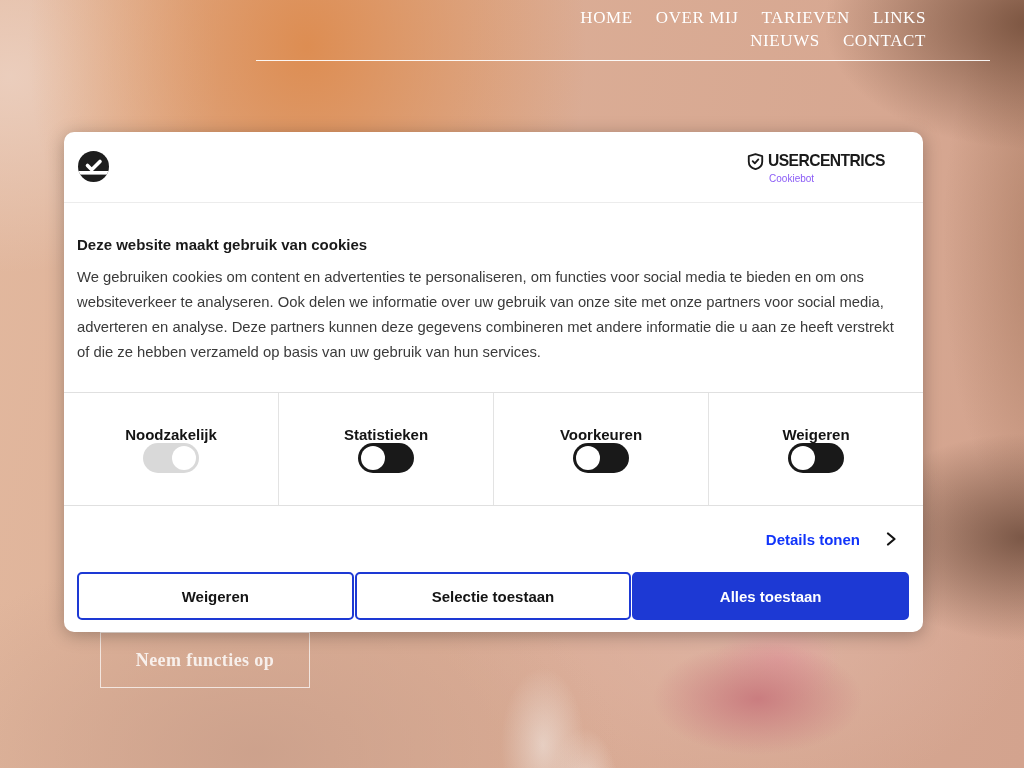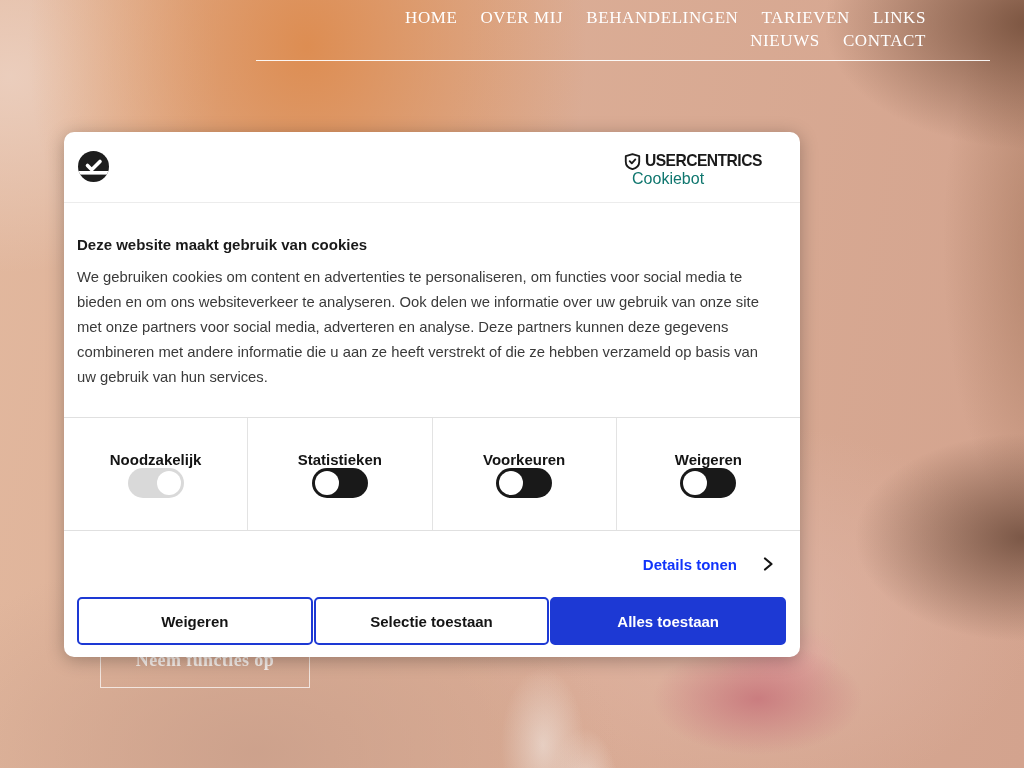--- a/index.html
+++ b/index.html
@@ -44,37 +44,37 @@
   .hero-cta{
     position:absolute;left:100px;top:632px;width:210px;height:56px;
     border:1px solid rgba(255,255,255,0.7);background:transparent;
     color:rgba(255,255,255,0.82);
     font-family:"Liberation Serif","DejaVu Serif",serif;
     font-size:18px;font-weight:600;letter-spacing:0.4px;
     display:flex;align-items:center;justify-content:center;cursor:pointer;
   }
   
   .dialog{
-    position:absolute;left:64px;top:132px;width:736px;
+    position:absolute;left:64px;top:132px;width:859px;
     background:#ffffff;border-radius:10px;
     box-shadow:0 3px 18px rgba(0,0,0,0.28);
     color:#141414;
   }
   .dlg-header{
     display:flex;align-items:flex-start;justify-content:space-between;
     padding:18px 28px 15px 13px;border-bottom:1px solid #ececec;
   }
   .cb-logo svg{display:block;}
   .uc-brand{display:flex;flex-direction:column;align-items:flex-start;margin-top:1px;}
   .uc-top{display:flex;align-items:center;gap:4px;}
   .uc-name{
     font-size:17px;font-weight:bold;letter-spacing:-0.6px;color:#1a1a1a;
     transform:scaleX(0.92);transform-origin:left center;white-space:nowrap;
   }
-  .uc-product{font-size:16px;color:#0f766e;margin-left:8px;margin-top:0px;line-height:16px;}
+  .uc-product{font-size:10px;color:#8b5cf6;margin-left:22px;margin-top:0px;line-height:16px;}
   .dlg-body{padding:33px 28px 0 13px;}
   .dlg-title{font-size:15px;font-weight:bold;color:#1a1a1a;margin:0 0 12px 0;}
   .dlg-desc{
     font-size:14.8px;line-height:25px;color:#3a3a3a;margin:0;max-width:860px;
   }
   
   .cat-table{
     display:flex;margin-top:27px;
     border-top:1px solid #e0e0e0;border-bottom:1px solid #e0e0e0;
   }
@@ -114,21 +114,20 @@
 </style>
 </head>
 <body>
 
 <div class="bg"></div>
 
 <nav class="nav">
   <div class="nav-row">
     <span class="nav-link">HOME</span>
     <span class="nav-link">OVER MIJ</span>
-    <span class="nav-link">BEHANDELINGEN</span>
     <span class="nav-link">TARIEVEN</span>
     <span class="nav-link">LINKS</span>
   </div>
   <div class="nav-row">
     <span class="nav-link">NIEUWS</span>
     <span class="nav-link">CONTACT</span>
   </div>
 </nav>
 
 <button class="hero-cta">Neem functies op</button>

